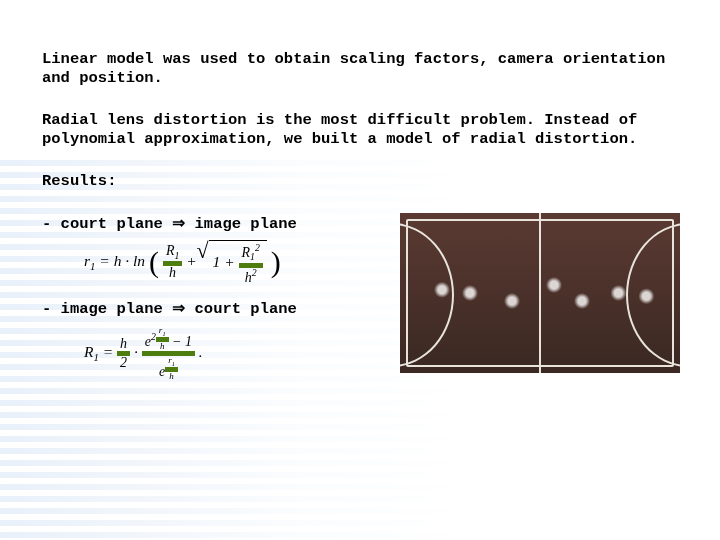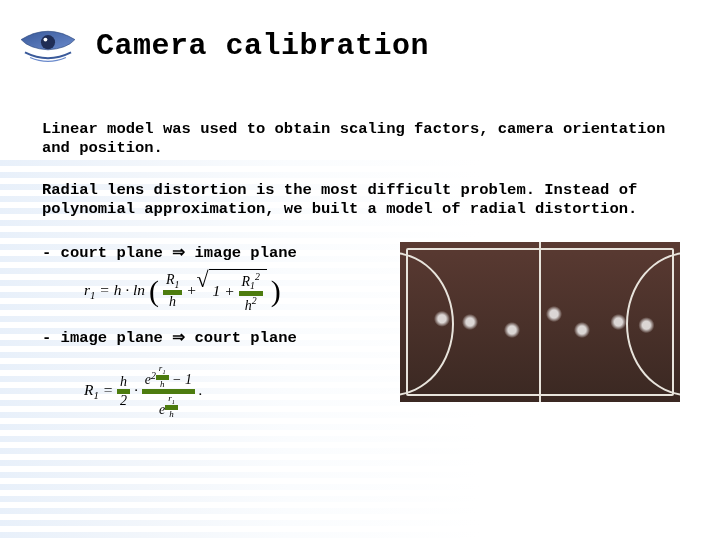--- a/index.html
+++ b/index.html
@@ -156,49 +156,34 @@
   sub { font-size:0.7em; }
   sup { font-size:0.7em; }
 </style>
 </head>
 <body>
 
 <div class="bg-stripes"></div>
 
 <div class="slide">
 
-  <div class="hdr">
-    <div class="logo">
-      <svg viewBox="0 0 100 60">
-        <defs>
-          <linearGradient id="g1" x1="0" y1="0" x2="1" y2="1">
-            <stop offset="0" stop-color="#3a5a9a"></stop>
-            <stop offset="1" stop-color="#6a8acc"></stop>
-          </linearGradient>
-        </defs>
-        <path d="M8 20 Q50 -6 92 20 Q80 34 50 36 Q20 34 8 20 Z" fill="url(#g1)" stroke="#27447a" stroke-width="1"></path>
-        <circle cx="50" cy="24" r="11" fill="#1f2d55"></circle>
-        <circle cx="46" cy="20" r="3" fill="#ffffff"></circle>
-        <path d="M14 40 Q50 58 86 40" stroke="#3a5a9a" stroke-width="3" fill="none"></path>
-        <path d="M22 48 Q50 60 78 48" stroke="#6a8acc" stroke-width="2" fill="none"></path>
-      </svg>
-    </div>
-    <h1>Camera calibration</h1>
-  </div>
 
   <div class="content">
 
     <p class="para">
       <span class="u">Linear model</span><span> was used to obtain scaling factors, camera orientation and position.</span>
     </p>
 
     <p class="para">
       <span class="u">Radial lens distortion</span><span> is the most difficult problem. Instead of polynomial approximation, we built a model of radial distortion.</span>
     </p>
 
+    <p class="para">
+      <span class="u">Results</span><span>:</span>
+    </p>
 
     <div class="two-col">
       <div class="left-col">
 
         <p class="para" style="margin-bottom:6px">
           <span>- court plane </span><span class="arrow">⇒</span><span> image plane</span>
         </p>
 
         <div class="formula">
           <span>r</span><sub>1</sub><span> = h · ln</span>
@@ -214,21 +199,21 @@
               <span>1 + </span>
               <span class="vfrac">
                 <span class="num"><span>R</span><sub>1</sub><sup>2</sup></span>
                 <span class="den"><span>h</span><sup>2</sup></span>
               </span>
             </span>
           </span>
           <span class="big-paren">)</span>
         </div>
 
-        <p class="para" style="margin-bottom:16px">
+        <p class="para" style="margin-bottom:6px">
           <span>- image plane </span><span class="arrow">⇒</span><span> court plane</span>
         </p>
 
         <div class="formula">
           <span>R</span><sub>1</sub><span> = </span>
           <span class="vfrac">
             <span class="num">h</span>
             <span class="den">2</span>
           </span>
           <span> · </span>

